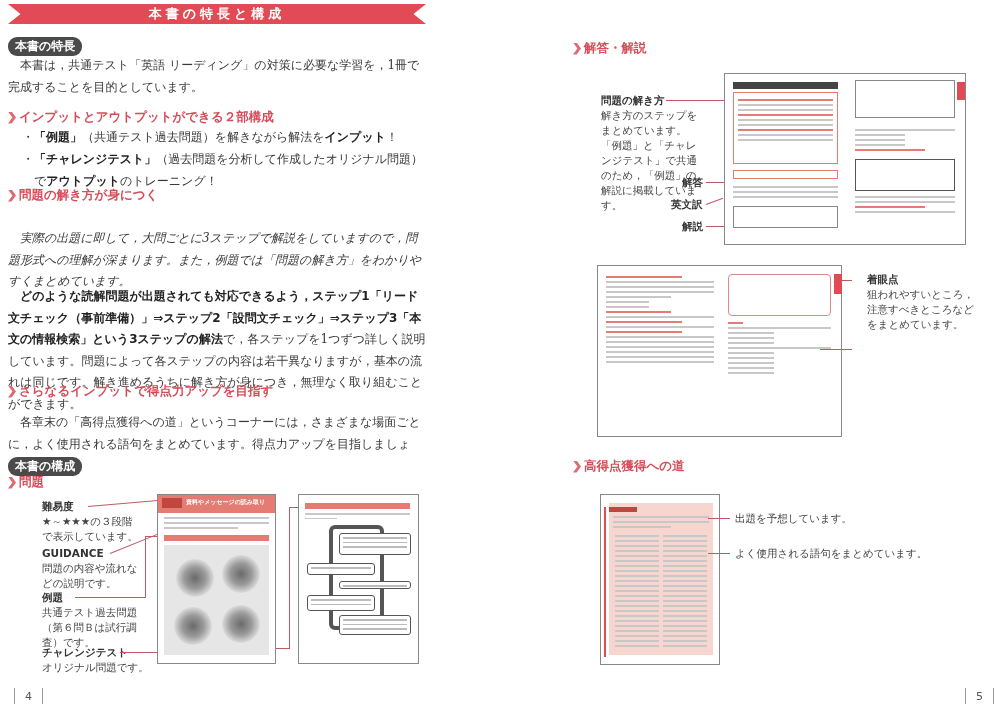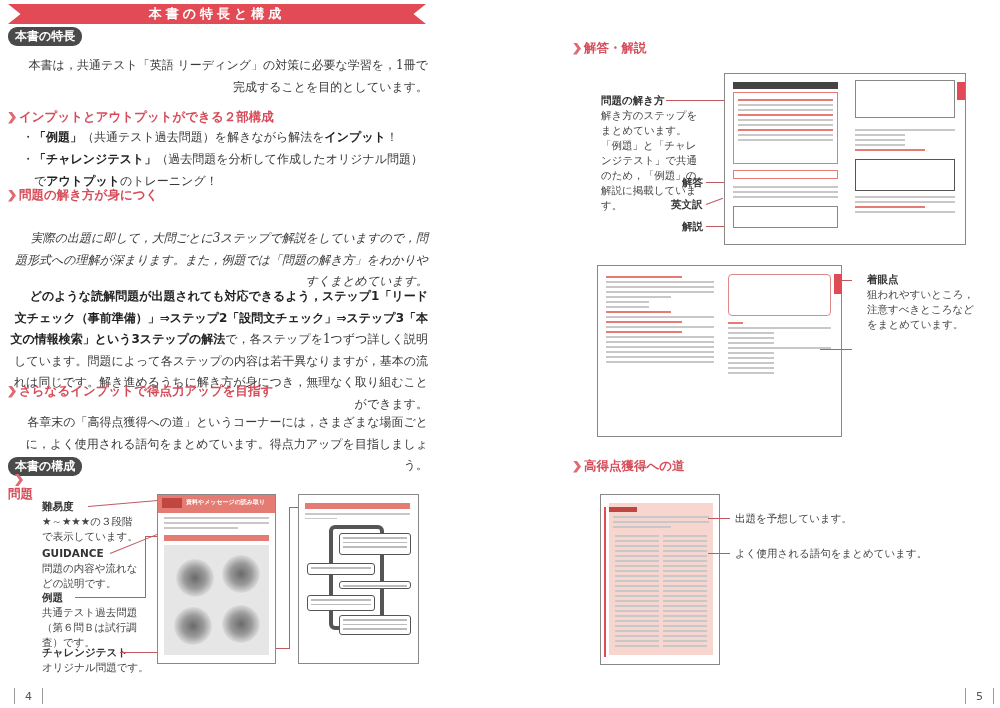--- a/index.html
+++ b/index.html
@@ -20,21 +20,21 @@
     font-size: 12px; padding: 1px 7px; border-radius: 9px; }
 
   .sub-head { position: absolute; color: #d64c58; font-weight: bold; font-size: 12.5px;
     display: flex; align-items: center; }
   .chev { display: inline-block; width: 8px; height: 12px; background: #e06a72;
     clip-path: polygon(0 0, 45% 0, 100% 50%, 45% 100%, 0 100%, 55% 50%); margin-right: 3px; }
 
   .para { position: absolute; font-family: "DejaVu Serif", serif; font-size: 12px;
     line-height: 21.5px; color: #3a3a3a; }
   .para b { font-family: "DejaVu Sans", sans-serif; font-weight: bold; color: #222; }
-  .indent { text-indent: 1em; text-align: right; }
+  .indent { text-indent: 1em; }
 
   .bullet { position: absolute; font-family: "DejaVu Serif", serif; font-size: 12px;
     line-height: 21.5px; color: #3a3a3a; }
   .bullet b { font-family: "DejaVu Sans", sans-serif; color: #222; }
 
   
   .note { position: absolute; font-size: 10.5px; line-height: 15px; color: #444; }
   .note .ttl { font-weight: bold; color: #333; display: block; }
   .leader { position: absolute; height: 1px; background: #c05a60; }
   .vleader { position: absolute; width: 1px; background: #c05a60; }
@@ -58,21 +58,21 @@
   .page-num { position: absolute; font-size: 11px; color: #555; display: flex; align-items: center; }
   .page-num .bar { width: 1px; height: 16px; background: #999; margin: 0 10px; }
 </style>
 </head>
 <body>
 
 <div class="page page-left">
 
   <div class="banner">本書の特長と構成</div>
 
-  <div class="pill" style="left:8px;top:27px;">本書の特長</div>
+  <div class="pill" style="left:8px;top:37px;">本書の特長</div>
   <div class="para indent" style="left:8px;top:55px;width:420px;">本書は，共通テスト「英語 リーディング」の対策に必要な学習を，1冊で完成することを目的としています。</div>
 
   <div class="sub-head" style="left:8px;top:109px;">
     <span class="chev"></span>
     <span>インプットとアウトプットができる２部構成</span>
   </div>
   <div class="bullet" style="left:22px;top:149px;width:410px;padding-left:12px;text-indent:-12px;">
     ・<b>「チャレンジテスト」</b><span>（過去問題を分析して作成したオリジナル問題）で</span><b>アウトプット</b><span>のトレーニング！</span>
   </div>
   <div class="bullet" style="left:22px;top:127px;width:410px;">
@@ -88,21 +88,21 @@
     <b>どのような読解問題が出題されても対応できるよう，ステップ1「リード文チェック（事前準備）」⇒ステップ2「設問文チェック」⇒ステップ3「本文の情報検索」という3ステップの解法</b><span>で，各ステップを1つずつ詳しく説明しています。問題によって各ステップの内容は若干異なりますが，基本の流れは同じです。解き進めるうちに解き方が身につき，無理なく取り組むことができます。</span>
   </div>
 
   <div class="sub-head" style="left:8px;top:383px;">
     <span class="chev"></span>
     <span>さらなるインプットで得点力アップを目指す</span>
   </div>
   <div class="para indent" style="left:8px;top:412px;width:420px;">各章末の「高得点獲得への道」というコーナーには，さまざまな場面ごとに，よく使用される語句をまとめています。得点力アップを目指しましょう。</div>
 
   <div class="pill" style="left:8px;top:457px;">本書の構成</div>
-  <div class="sub-head" style="left:8px;top:474px;flex-direction:column;">
+  <div class="sub-head" style="left:8px;top:474px;">
     <span class="chev"></span>
     <span>問題</span>
   </div>
 
   <div class="note" style="left:42px;top:499px;width:100px;">
     <span class="ttl">難易度</span>
     <span>★～★★★の３段階で表示しています。</span>
   </div>
   <div class="leader" style="left:88px;top:506px;width:70px;transform:rotate(-5deg);transform-origin:left;"></div>
 

